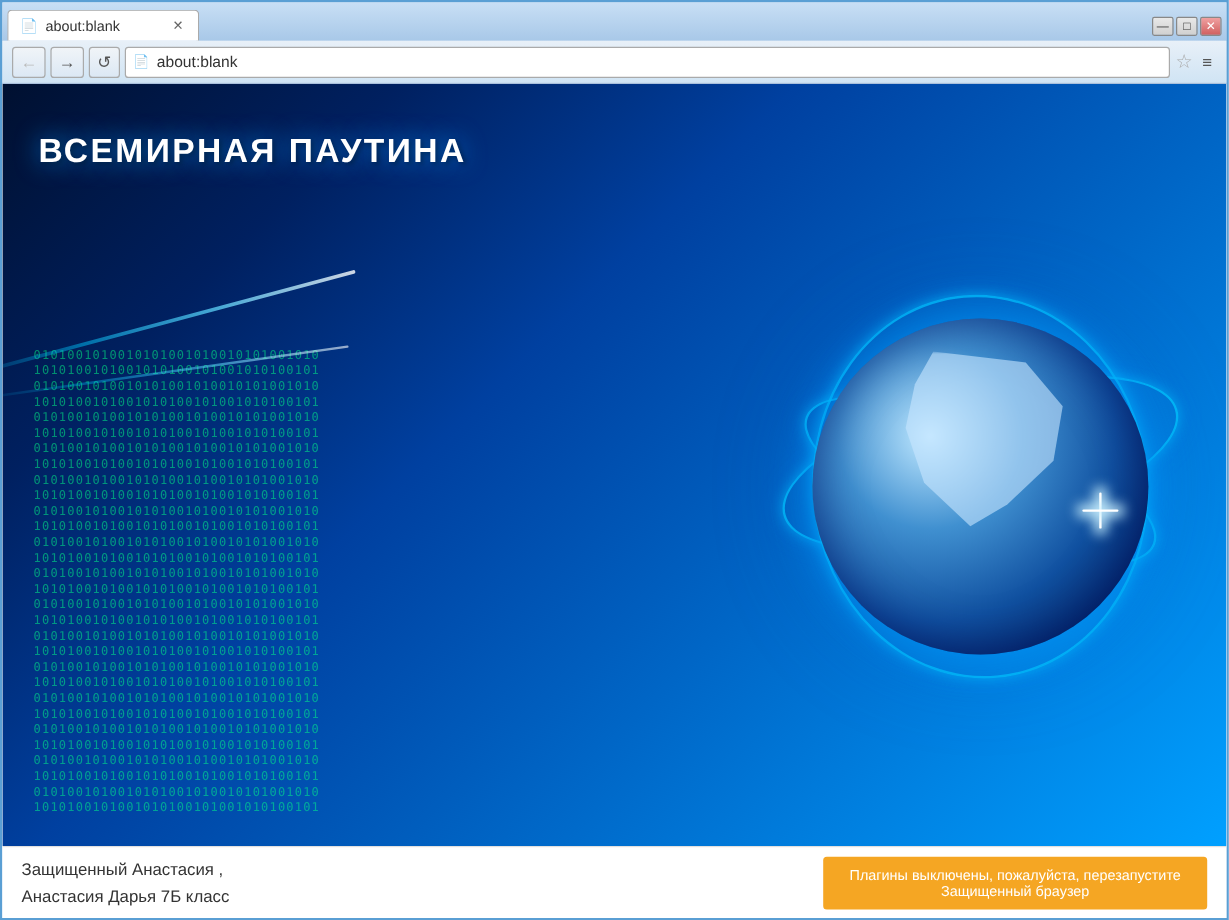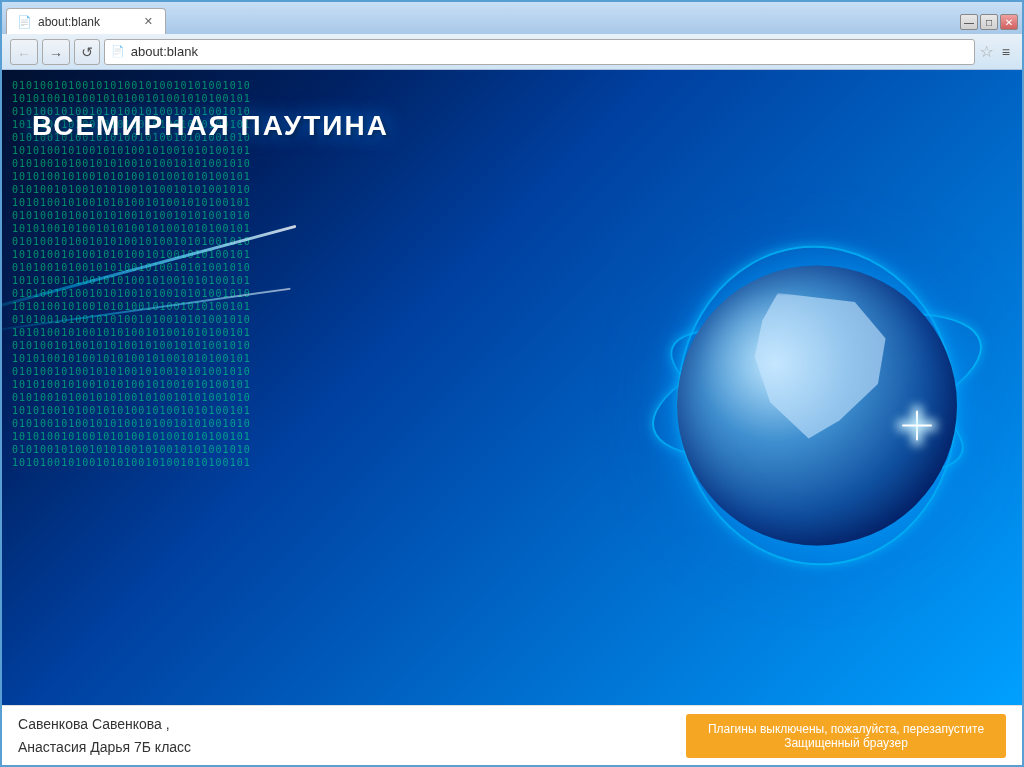--- a/index.html
+++ b/index.html
@@ -191,23 +191,24 @@
     
     .binary-overlay {
       position: absolute;
       top: 0;
       left: 0;
       width: 45%;
       height: 100%;
       display: flex;
       flex-direction: column;
       gap: 2px;
-      padding: 10px;
+      padding: 26px;
       overflow: hidden;
       opacity: 0.5;
+      justify-content: flex-end;
     }
 
     .binary-row {
       font-family: monospace;
       font-size: 10px;
       color: #00ff88;
       white-space: nowrap;
       letter-spacing: 1px;
     }
 
@@ -458,20 +459,20 @@
         <div class="globe"></div>
         <div class="lens-flare"></div>
       </div>
 
       <div class="slide-title">ВСЕМИРНАЯ ПАУТИНА</div>
 
     </div>
 
     <div class="bottom-bar">
       <div class="author-text">
-        <div>Савенкова Савенкова ,</div>
+        <div>Защищенный Анастасия ,</div>
         <div>Анастасия Дарья 7Б класс</div>
       </div>
       <div class="notification-bar">Плагины выключены, пожалуйста, перезапустите Защищенный браузер</div>
     </div>
 
   </div>
 </div>
 
 </body></html>

